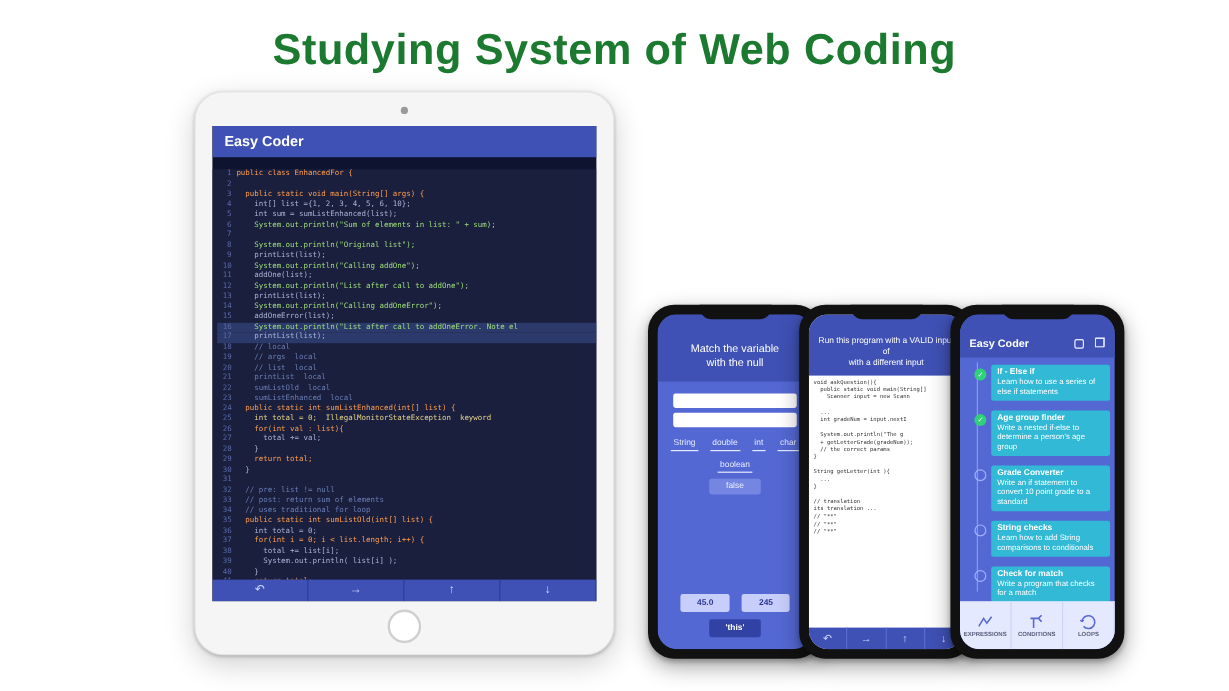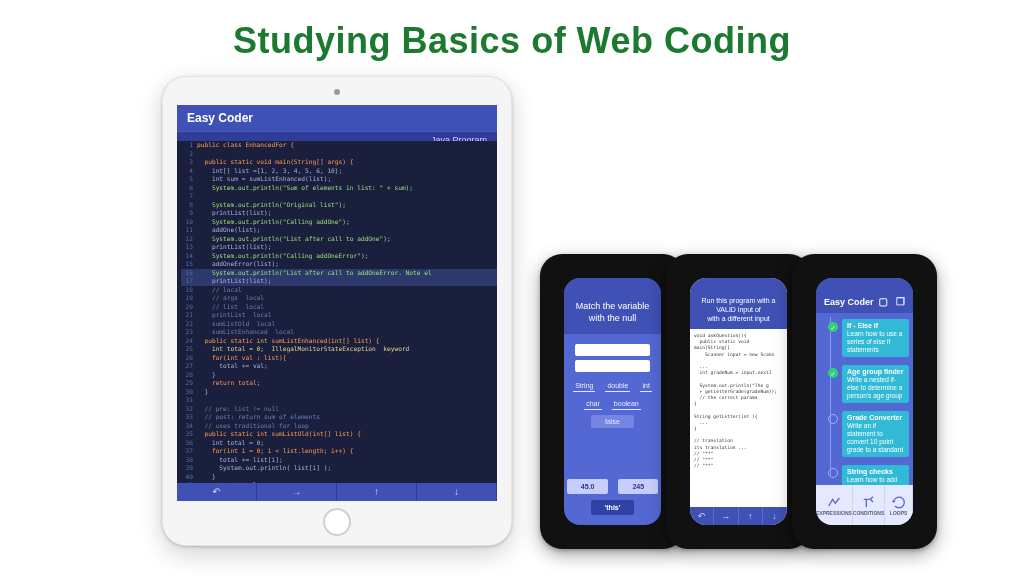--- a/index.html
+++ b/index.html
@@ -101,21 +101,21 @@
     color: #cfd6ff; text-align: center; font-size: 10px; line-height: 18px;
   }
 
   
   .phone {
     position: absolute;
     width: 145px; height: 295px;
     background: #111;
     border-radius: 22px;
     box-shadow: 0 6px 18px rgba(0,0,0,.35), 0 2px 4px rgba(0,0,0,.25);
-    padding: 24px;
+    padding: 8px;
   }
   .phone .inner {
     width: 100%; height: 100%;
     background: #fff;
     border-radius: 16px;
     overflow: hidden;
     position: relative;
   }
   .phone .notch {
     position: absolute; top: 0; left: 50%; transform: translateX(-50%);
@@ -200,29 +200,28 @@
   }
   .lesson-footer .cell {
     flex: 1; display: flex; flex-direction: column; align-items: center; justify-content: center;
     font-size: 5px; font-weight: 700; color: #5b5f7a; border-right: 1px solid #cfd5f5;
   }
   .lesson-footer .cell svg { width: 16px; height: 16px; fill: none; stroke: #5a6ad0; stroke-width: 2; }
 </style>
 </head>
 <body>
 
-<h1 class="page-title">Studying Basics of Web Coding</h1>
+<h1 class="page-title">Studying System of Web Coding</h1>
 
 <div class="stage">
 
   <div class="tablet">
     <div class="camera"></div>
     <div class="screen">
       <div class="appbar">Easy Coder</div>
-      <div class="tabbar">Java Program</div>
       <div class="code-area" id="tablet-code">
           <div class="code-line"><span class="ln">1</span><span class="kw">public class EnhancedFor {</span></div>
           <div class="code-line"><span class="ln">2</span><span class=""></span></div>
           <div class="code-line"><span class="ln">3</span><span class="kw">  public static void main(String[] args) {</span></div>
           <div class="code-line"><span class="ln">4</span><span class="">    int[] list ={1, 2, 3, 4, 5, 6, 10};</span></div>
           <div class="code-line"><span class="ln">5</span><span class="">    int sum = sumListEnhanced(list);</span></div>
           <div class="code-line"><span class="ln">6</span><span class="str">    System.out.println("Sum of elements in list: " + sum);</span></div>
           <div class="code-line"><span class="ln">7</span><span class=""></span></div>
           <div class="code-line"><span class="ln">8</span><span class="str">    System.out.println("Original list");</span></div>
           <div class="code-line"><span class="ln">9</span><span class="">    printList(list);</span></div>

